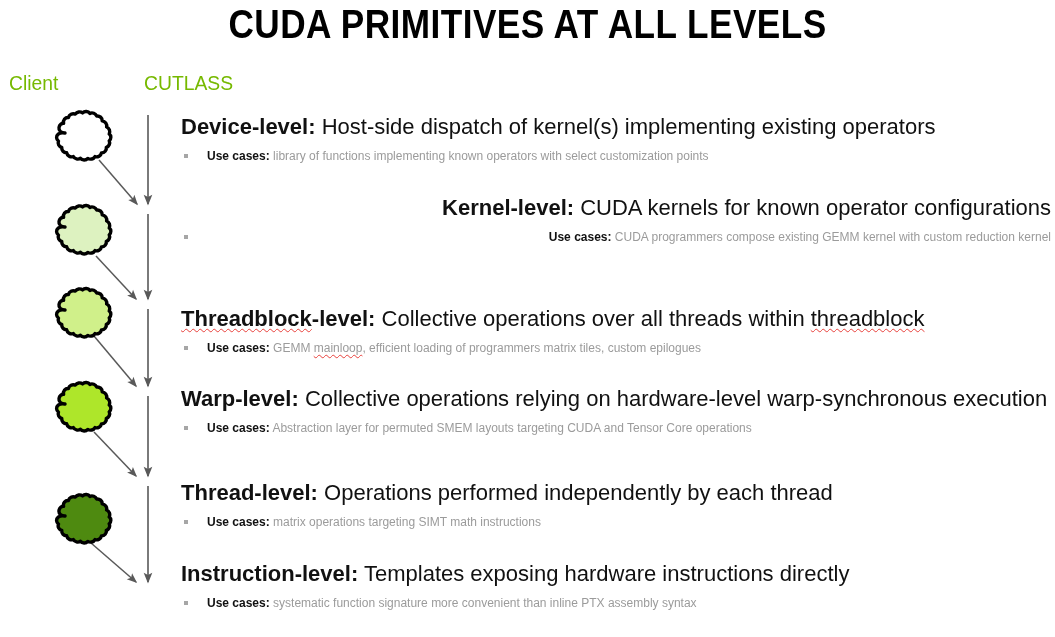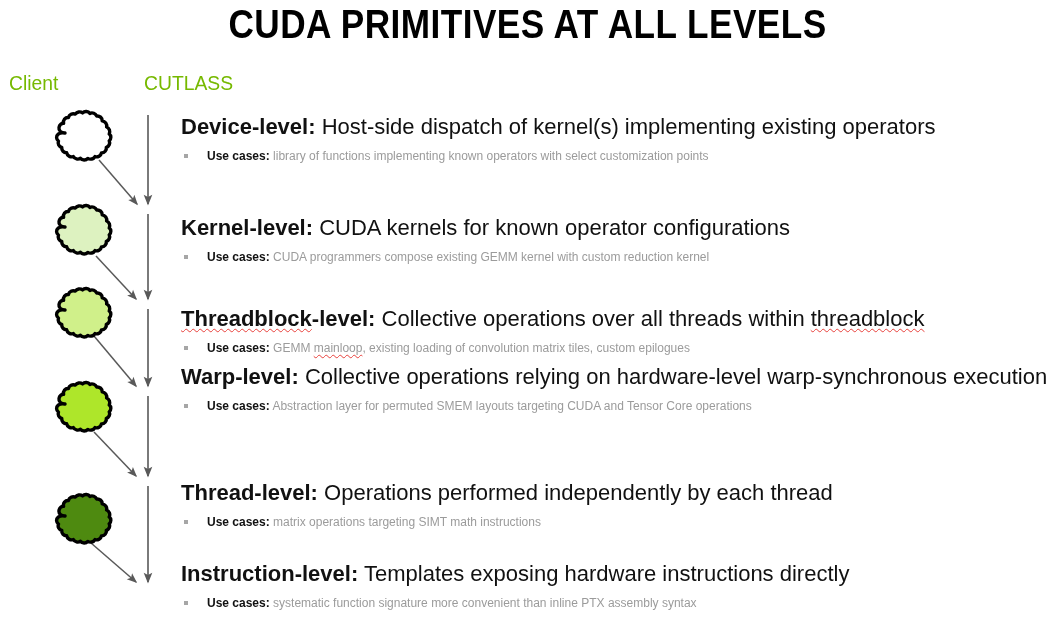--- a/index.html
+++ b/index.html
@@ -209,39 +209,39 @@
 
   <div class="level-block" style="top:116px;">
     <div class="level-heading">
       <span class="lvl-name">Device-level:</span><span class="lvl-desc"> Host-side dispatch of kernel(s) implementing existing operators</span>
     </div>
     <div class="usecase-row">
       <span class="usecase-bullet"></span><span class="usecase-label">Use cases:</span><span class="usecase-text"> library of functions implementing known operators with select customization points</span>
     </div>
   </div>
 
-  <div class="level-block" style="top:217px;">
+  <div class="level-block" style="top:197px;text-align:right;">
     <div class="level-heading">
       <span class="lvl-name">Kernel-level:</span><span class="lvl-desc"> CUDA kernels for known operator configurations</span>
     </div>
     <div class="usecase-row">
       <span class="usecase-bullet"></span><span class="usecase-label">Use cases:</span><span class="usecase-text"> CUDA programmers compose existing GEMM kernel with custom reduction kernel</span>
     </div>
   </div>
 
   <div class="level-block" style="top:308px;">
     <div class="level-heading">
       <span class="lvl-name misspelled">Threadblock</span><span class="lvl-name">-level:</span><span class="lvl-desc"> Collective operations over all threads within </span><span class="lvl-desc"><span class="misspelled">threadblock</span></span>
     </div>
     <div class="usecase-row">
-      <span class="usecase-bullet"></span><span class="usecase-label">Use cases:</span><span class="usecase-text"> GEMM </span><span class="usecase-text"><span class="misspelled">mainloop</span></span><span class="usecase-text">, existing loading of convolution matrix tiles, custom epilogues</span>
-    </div>
-  </div>
-
-  <div class="level-block" style="top:366px;">
+      <span class="usecase-bullet"></span><span class="usecase-label">Use cases:</span><span class="usecase-text"> GEMM </span><span class="usecase-text"><span class="misspelled">mainloop</span></span><span class="usecase-text">, efficient loading of programmers matrix tiles, custom epilogues</span>
+    </div>
+  </div>
+
+  <div class="level-block" style="top:388px;">
     <div class="level-heading">
       <span class="lvl-name">Warp-level:</span><span class="lvl-desc"> Collective operations relying on hardware-level warp-synchronous execution</span>
     </div>
     <div class="usecase-row">
       <span class="usecase-bullet"></span><span class="usecase-label">Use cases:</span><span class="usecase-text"> Abstraction layer for permuted SMEM layouts targeting CUDA and Tensor Core operations</span>
     </div>
   </div>
 
   <div class="level-block" style="top:482px;">
     <div class="level-heading">

